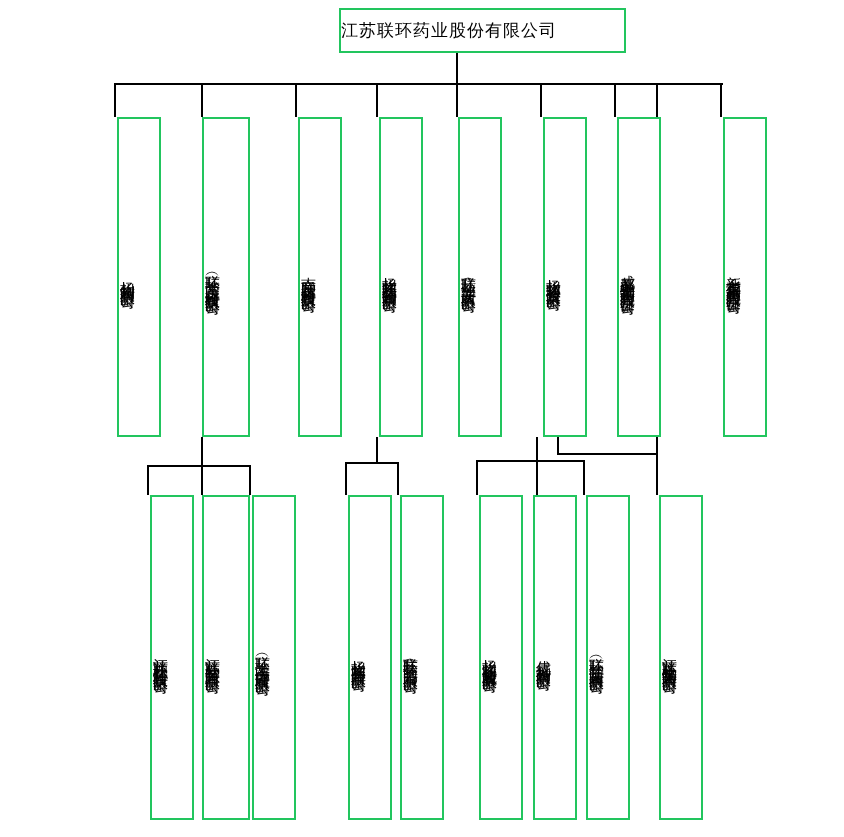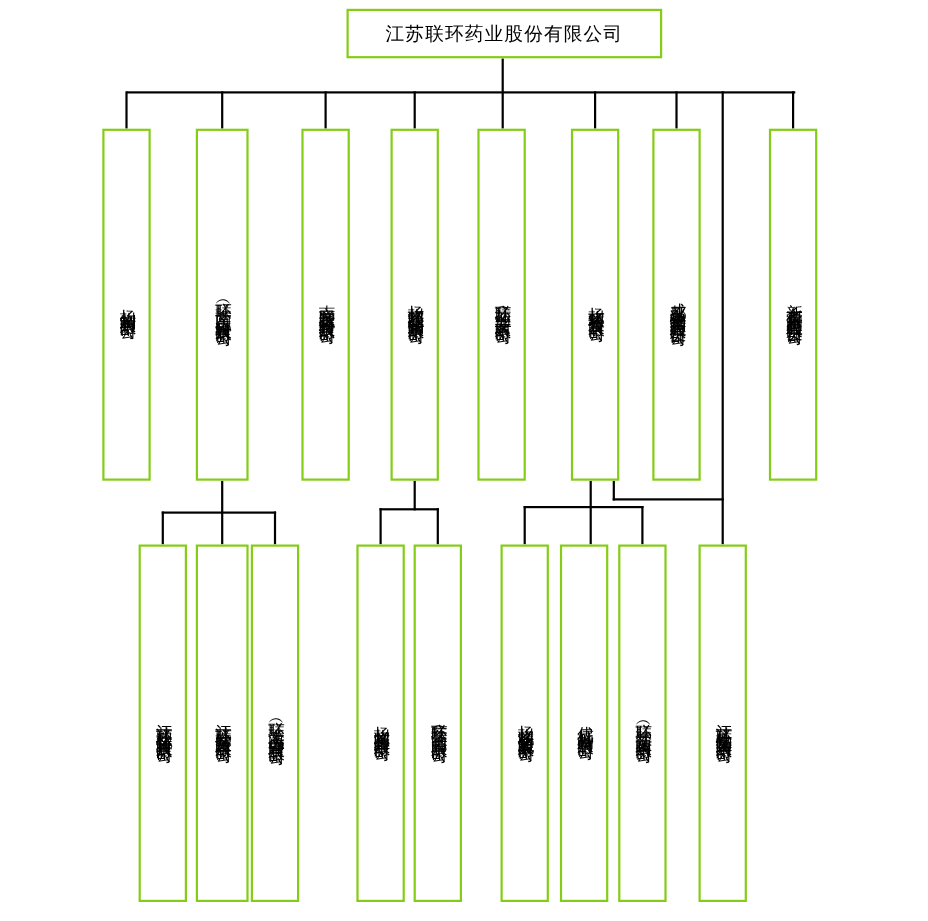--- a/index.html
+++ b/index.html
@@ -12,25 +12,25 @@
     width: 844px;
     height: 837px;
     background: #ffffff;
     color: #000000;
     font-family: "Liberation Serif", "DejaVu Serif", serif;
     overflow: hidden;
   }
   .box {
     position: absolute;
     box-sizing: border-box;
-    border: 2px solid #84cc16;
+    border: 2px solid #22c55e;
     background: #ffffff;
     display: flex;
     align-items: center;
-    justify-content: center;
+    margin-left: 24px;
   }
   .root-label {
     font-size: 17px;
     letter-spacing: 1px;
     white-space: nowrap;
   }
   .vtext {
     writing-mode: vertical-rl;
     text-orientation: mixed;
     font-size: 15px;

